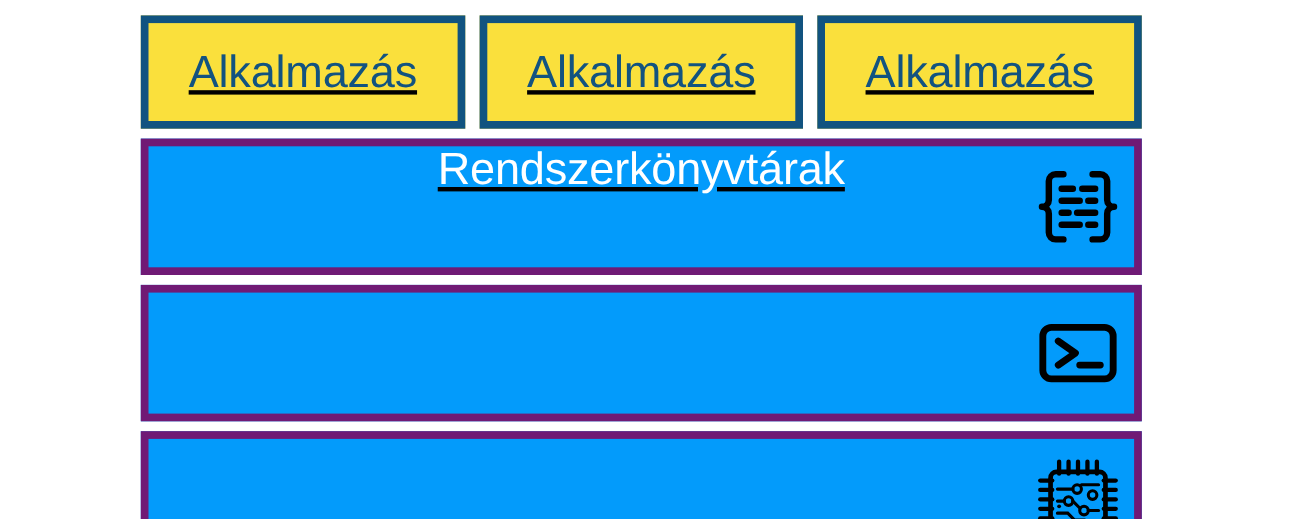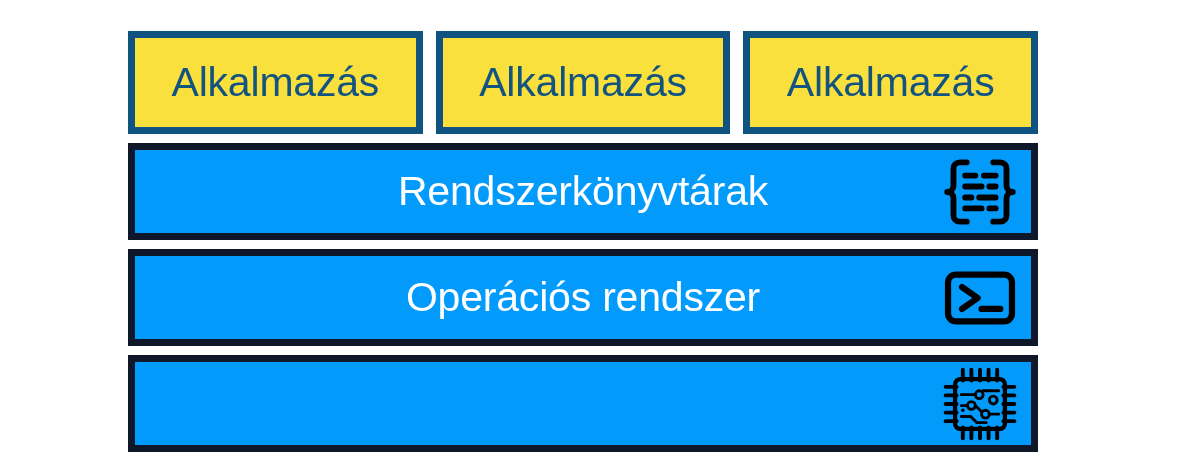--- a/index.html
+++ b/index.html
@@ -10,23 +10,24 @@
   body {
     width: 1186px;
     height: 472px;
     font-family: "Liberation Sans", sans-serif;
     overflow: hidden;
   }
 
   #stack-diagram {
     position: absolute;
     left: 128px;
-    top: 31px;
+    top: 14px;
     width: 910px;
     height: 412px;
+    text-decoration: underline;
   }
 
   
   .app-row {
     display: flex;
     gap: 13px;
     height: 103px;
   }
   .app-box {
     flex: 1 1 0;
@@ -41,27 +42,26 @@
     color: #125380;
     font-size: 41px;
     line-height: 1;
     letter-spacing: -0.2px;
     white-space: nowrap;
   }
 
   
   .layer-bar {
     margin-top: 9px;
-    height: 97px;
+    height: 124px;
     background: #039BFB;
-    border: 7px solid #0f172a;
+    border: 7px solid #701a75;
     box-sizing: border-box;
     position: relative;
     display: flex;
-    align-items: center;
     justify-content: center;
   }
   .layer-label {
     color: #ffffff;
     font-size: 41px;
     line-height: 1;
     letter-spacing: -0.2px;
     white-space: nowrap;
   }
   .layer-icon {
@@ -116,21 +116,20 @@
           <line x1="31" y1="57" x2="39" y2="57"></line>
           <line x1="49" y1="57" x2="70" y2="57"></line>
           <line x1="31" y1="71" x2="52" y2="71"></line>
           <line x1="62" y1="71" x2="70" y2="71"></line>
         </g>
       </svg>
     </span>
   </div>
 
   <div class="layer-bar">
-    <span class="layer-label">Operációs rendszer</span>
     <span class="layer-icon">
       <svg viewBox="0 0 100 100" xmlns="http://www.w3.org/2000/svg">
         <rect x="9" y="20" width="82" height="60" rx="10" ry="10" fill="none" stroke="#000000" stroke-width="8"></rect>
         <polyline points="27,36 47,50 27,64" fill="none" stroke="#000000" stroke-width="8" stroke-linecap="round" stroke-linejoin="round"></polyline>
         <line x1="52" y1="64" x2="76" y2="64" stroke="#000000" stroke-width="8" stroke-linecap="round"></line>
       </svg>
     </span>
   </div>
 
   <div class="layer-bar">

